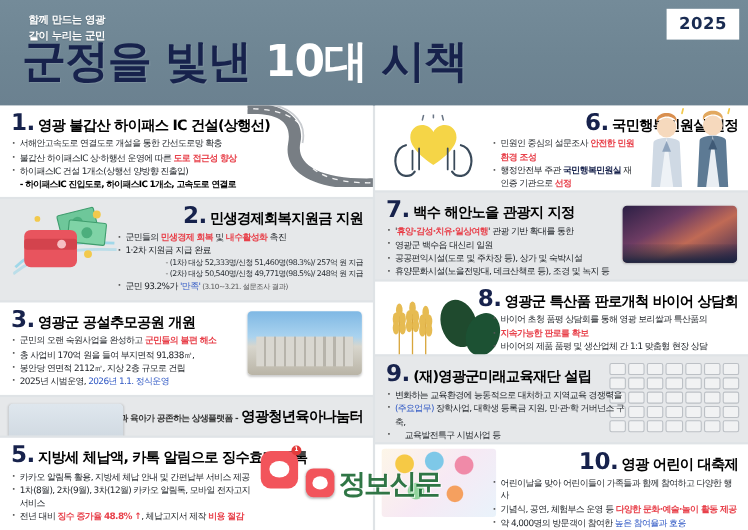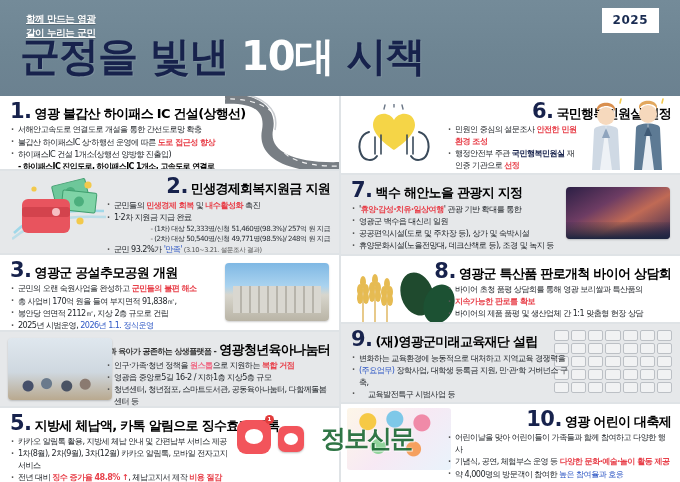--- a/index.html
+++ b/index.html
@@ -18,26 +18,25 @@
   .header {
     position: relative; width: 680px; height: 96px;
     background: linear-gradient(180deg,#748b99 0%,#6e8593 55%,#6b8190 100%);
     overflow: hidden;
   }
   .slogan {
     position: absolute; left: 26px; top: 12px;
     color: #ffffff; font-size: 9.5px; font-weight: bold;
     line-height: 1.45; letter-spacing: -0.4px;
     text-shadow: 0 1px 1px rgba(0,0,0,.18);
-    text-decoration: underline;
   }
   .year-box {
-    position: absolute; right: 21px; top: 8px;
+    position: absolute; right: 8px; top: 8px;
     background: #ffffff; color: #1a2c52;
-    font-size: 12px; font-weight: bold; letter-spacing: .5px;
+    font-size: 15px; font-weight: bold; letter-spacing: .5px;
     padding: 6px 11px 7px; line-height: 1;
   }
   .maintitle {
     position: absolute; left: 20px; top: 36px;
     font-size: 40px; font-weight: bold; letter-spacing: -1px;
     line-height: 1; white-space: nowrap;
   }
   .t-navy { color: #17224c; text-shadow: 1px 1px 0 rgba(255,255,255,.10); }
   .t-white { color: #ffffff; }
   .t-sp { display: inline-block; width: 13px; }
@@ -181,21 +180,21 @@
   }
   .kakao-badge{
     position:absolute;left:28px;top:1px;width:9px;height:9px;border-radius:50%;
     background:#e23b3b;color:#fff;font-size:5.5px;font-weight:bold;
     text-align:center;line-height:9px;
   }
 
   
   .watermark {
     position:absolute; left:278px; top:426px; z-index: 40;
-    display:flex; align-items:flex-start; gap:17px; pointer-events:none;
+    display:flex; align-items:center; gap:4px; pointer-events:none;
   }
   .wm-icon{
     width:26px;height:26px;border-radius:7px;background:#f2545b;position:relative;
     box-shadow:0 1px 2px rgba(0,0,0,.25);
   }
   .wm-icon:after{
     content:"";position:absolute;left:6px;top:7px;width:14px;height:12px;
     background:#ffffff;border-radius:7px/6px;
   }
   .wm-text{
@@ -289,25 +288,20 @@
         </ul>
       </div>
 
       <div class="card bg-gray">
         <div class="art art-photo ph-kids"></div>
         <div class="card-head right">
           <span class="num">4.</span>
           <span class="htitle-pre">청년과 육아가 공존하는 상생플랫폼 -</span>
           <span class="htitle">영광청년육아나눔터</span>
         </div>
-        <ul class="bullets txt-right">
-          <li><span>인구·가족·청년 정책을 </span><span class="pink">원스톱</span><span>으로 지원하는 </span><span class="red">복합 거점</span></li>
-          <li><span>영광읍 중앙로5길 16-2 / 지하1층 지상5층 규모</span></li>
-          <li><span>청년센터, 청년점포, 스마트도서관, 공동육아나눔터, 다함께돌봄센터 등</span></li>
-        </ul>
       </div>
 
       <div class="card bg-white">
         <div class="art art-kakao">
           <div class="kakao-sq"></div>
           <div class="kakao-badge">1</div>
         </div>
         <div class="card-head">
           <span class="num">5.</span>
           <span class="htitle">지방세 체납액, 카톡 알림으로 징수효과 톡톡</span>

